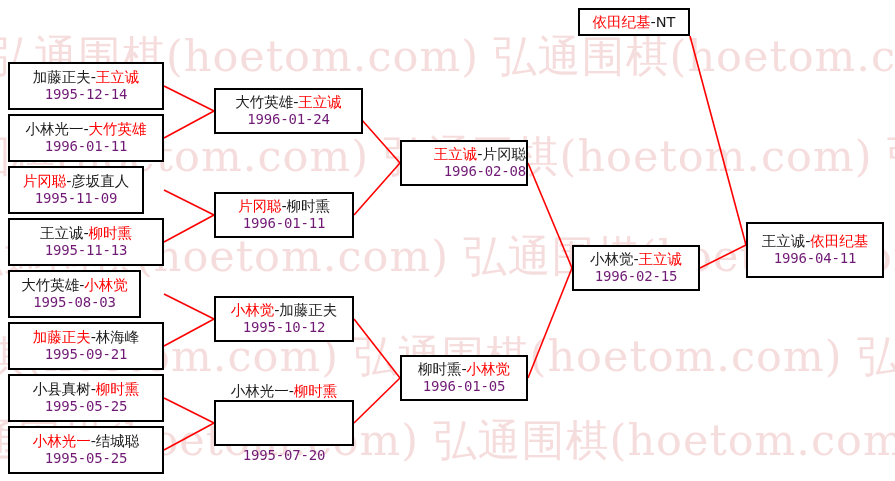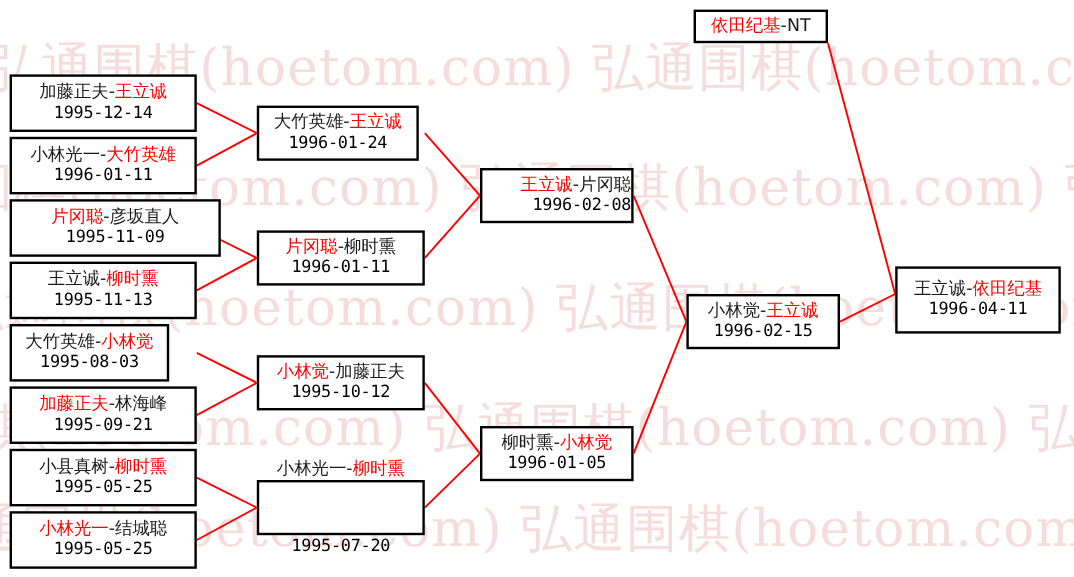--- a/index.html
+++ b/index.html
@@ -72,21 +72,21 @@
     line-height: 1.12;
   }
   .match-line {
     font-size: 14.5px;
     color: #1a1a1a;
     white-space: nowrap;
     letter-spacing: 0px;
   }
   .match-date {
     font-size: 14px;
-    color: #000000;
+    color: #701a75;
     font-family: "DejaVu Sans Mono", monospace;
     letter-spacing: -0.2px;
     white-space: nowrap;
     margin-top: 2px;
   }
   .p-win  { color: #ff0000; }
   .p-lose { color: #1a1a1a; }
   .p-sep  { color: #1a1a1a; }
 </style>
 </head>
@@ -123,21 +123,21 @@
 
   <div id="boxes-layer">
       <div class="match-box" style="left: 8px; top: 62px; width: 156px; height: 48px;">
         <div class="match-line"><span class="p-lose">加藤正夫</span><span class="p-sep">-</span><span class="p-win">王立诚</span></div>
         <div class="match-date">1995-12-14</div>
       </div>
       <div class="match-box" style="left: 8px; top: 114px; width: 156px; height: 48px;">
         <div class="match-line"><span class="p-lose">小林光一</span><span class="p-sep">-</span><span class="p-win">大竹英雄</span></div>
         <div class="match-date">1996-01-11</div>
       </div>
-      <div class="match-box" style="left: 8px; top: 166px; width: 176px; height: 48px;">
+      <div class="match-box" style="left: 8px; top: 166px; width: 136px; height: 48px;">
         <div class="match-line"><span class="p-win">片冈聪</span><span class="p-sep">-</span><span class="p-lose">彦坂直人</span></div>
         <div class="match-date">1995-11-09</div>
       </div>
       <div class="match-box" style="left: 8px; top: 218px; width: 156px; height: 48px;">
         <div class="match-line"><span class="p-lose">王立诚</span><span class="p-sep">-</span><span class="p-win">柳时熏</span></div>
         <div class="match-date">1995-11-13</div>
       </div>
       <div class="match-box" style="left: 8px; top: 270px; width: 133px; height: 48px;">
         <div class="match-line"><span class="p-lose">大竹英雄</span><span class="p-sep">-</span><span class="p-win">小林觉</span></div>
         <div class="match-date">1995-08-03</div>
@@ -147,21 +147,21 @@
         <div class="match-date">1995-09-21</div>
       </div>
       <div class="match-box" style="left: 8px; top: 374px; width: 156px; height: 48px;">
         <div class="match-line"><span class="p-lose">小县真树</span><span class="p-sep">-</span><span class="p-win">柳时熏</span></div>
         <div class="match-date">1995-05-25</div>
       </div>
       <div class="match-box" style="left: 8px; top: 426px; width: 156px; height: 48px;">
         <div class="match-line"><span class="p-win">小林光一</span><span class="p-sep">-</span><span class="p-lose">结城聪</span></div>
         <div class="match-date">1995-05-25</div>
       </div>
-      <div class="match-box" style="left: 214px; top: 88px; width: 135px; height: 46px;">
+      <div class="match-box" style="left: 214px; top: 88px; width: 149px; height: 46px;">
         <div class="match-line"><span class="p-lose">大竹英雄</span><span class="p-sep">-</span><span class="p-win">王立诚</span></div>
         <div class="match-date">1996-01-24</div>
       </div>
       <div class="match-box" style="left: 214px; top: 192px; width: 140px; height: 46px;">
         <div class="match-line"><span class="p-win">片冈聪</span><span class="p-sep">-</span><span class="p-lose">柳时熏</span></div>
         <div class="match-date">1996-01-11</div>
       </div>
       <div class="match-box" style="left: 214px; top: 296px; width: 140px; height: 46px;">
         <div class="match-line"><span class="p-win">小林觉</span><span class="p-sep">-</span><span class="p-lose">加藤正夫</span></div>
         <div class="match-date">1995-10-12</div>

